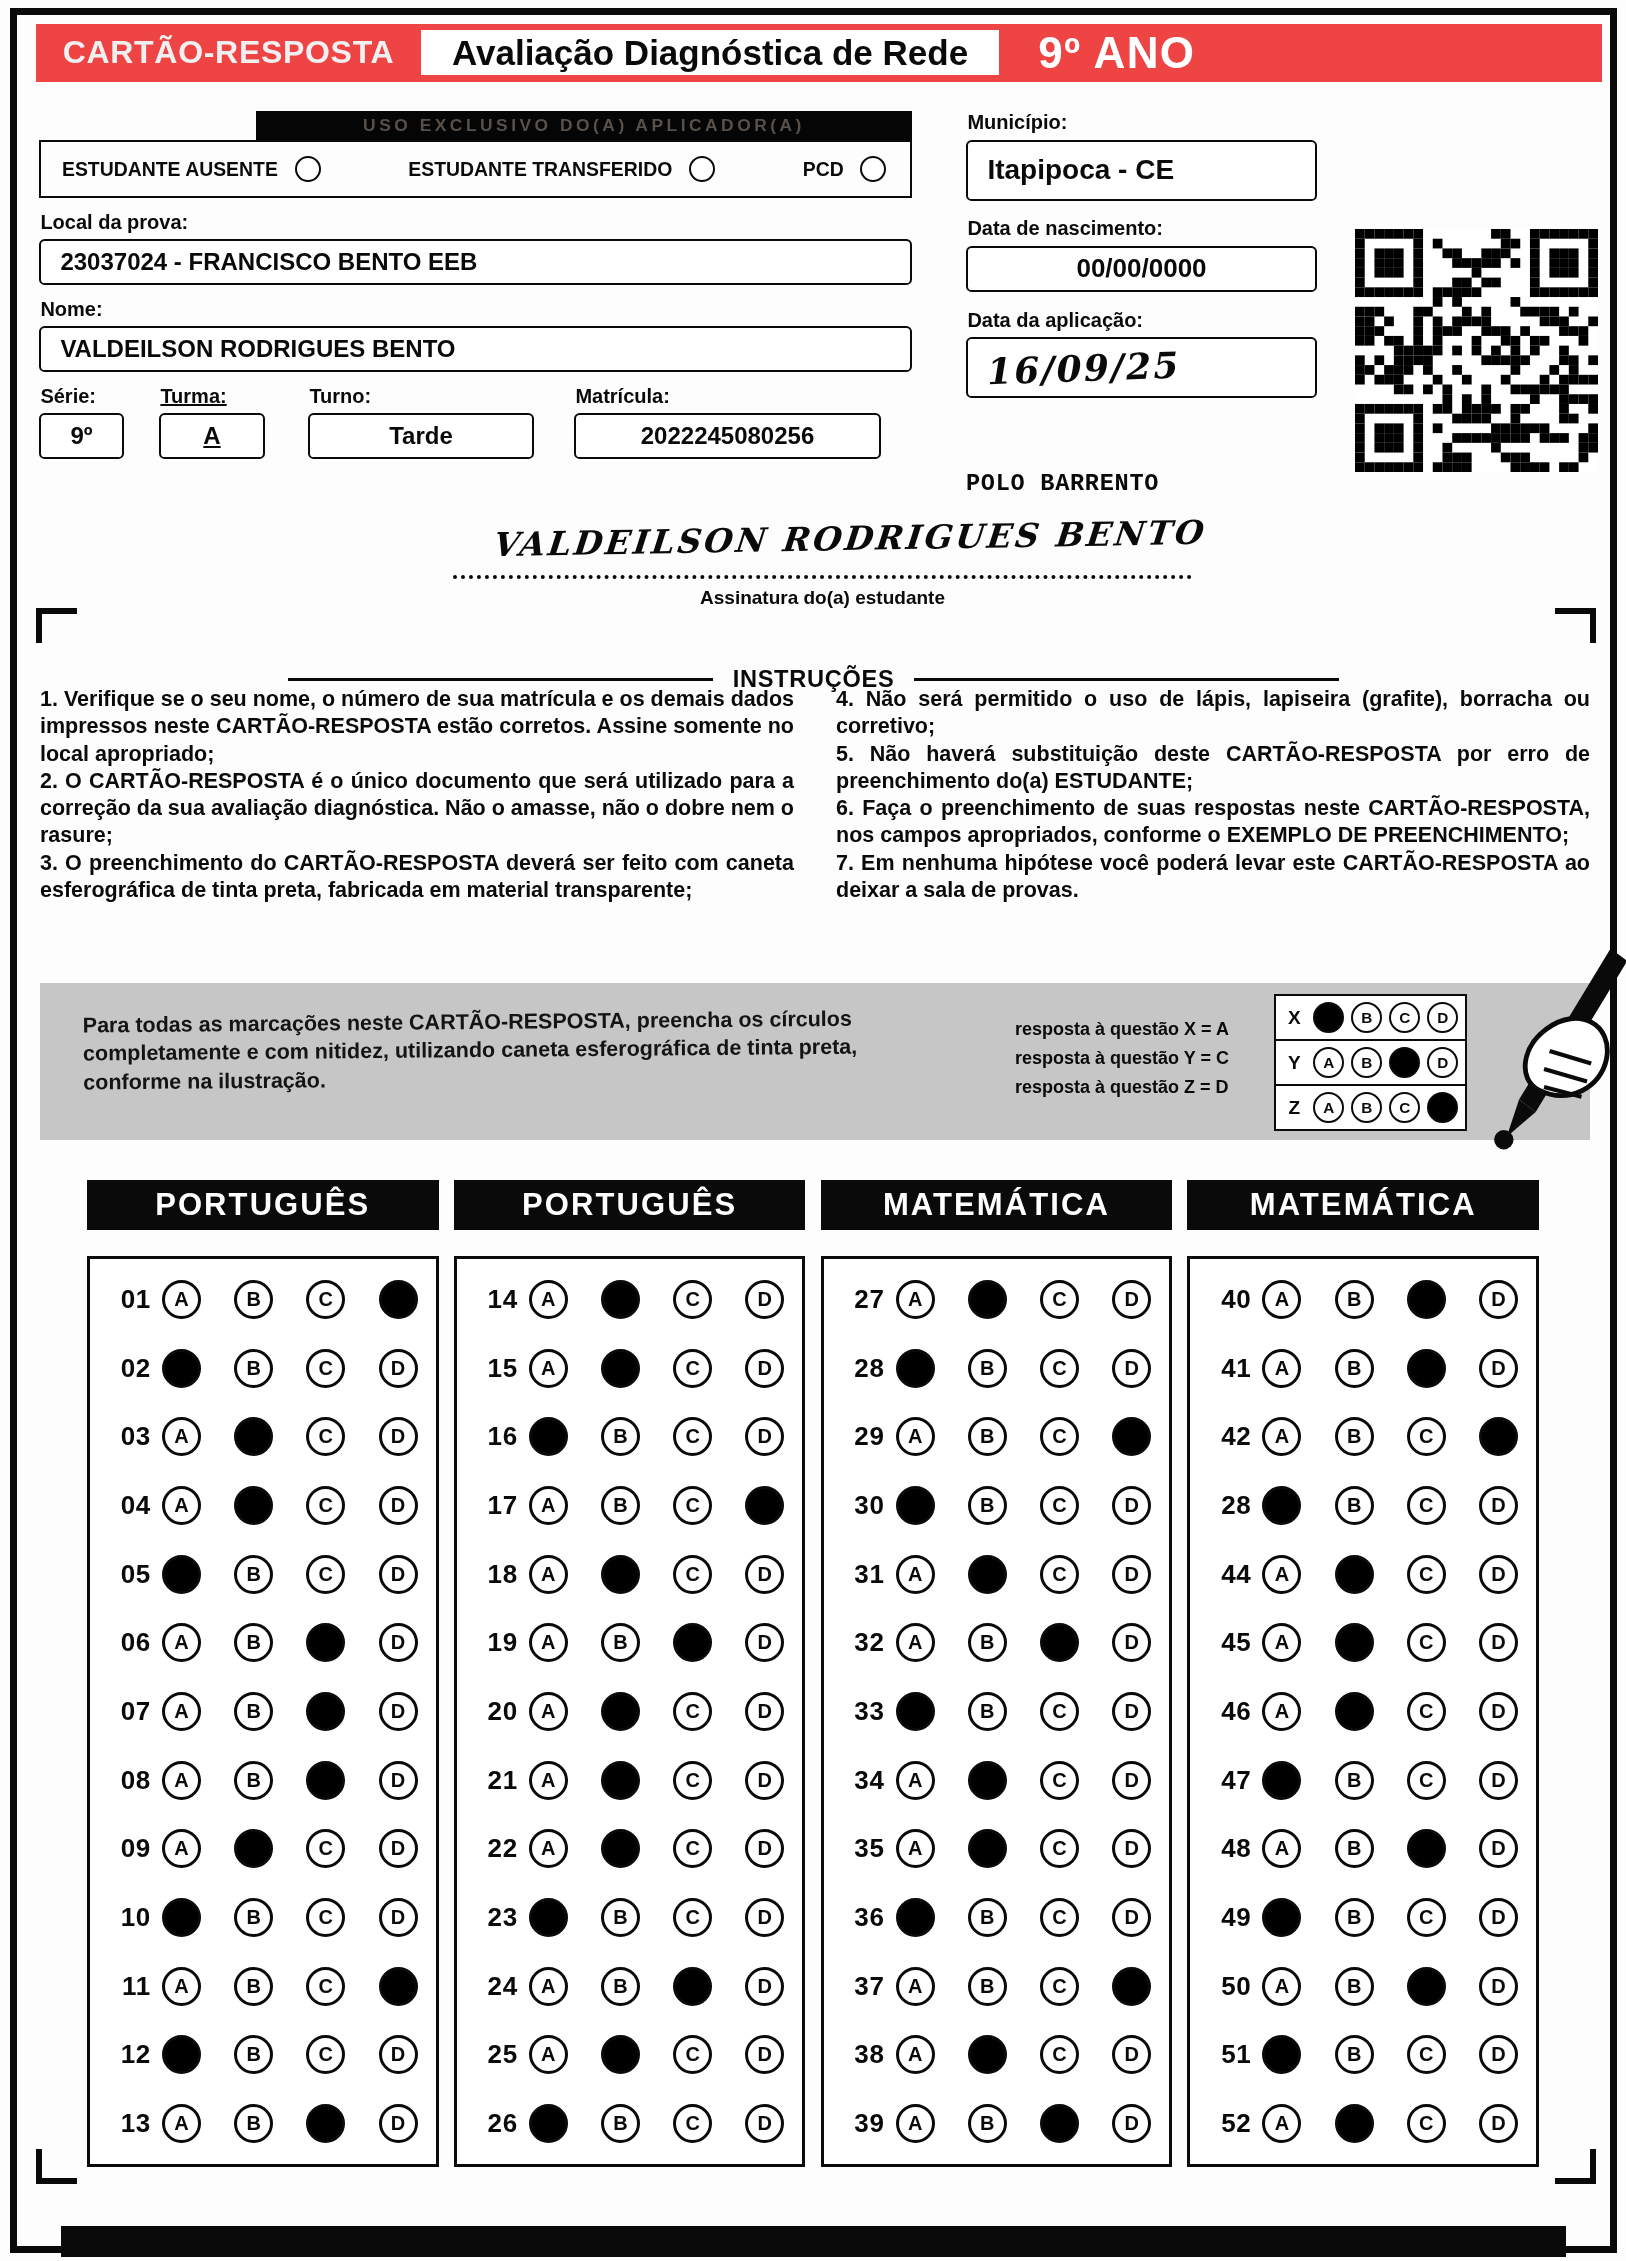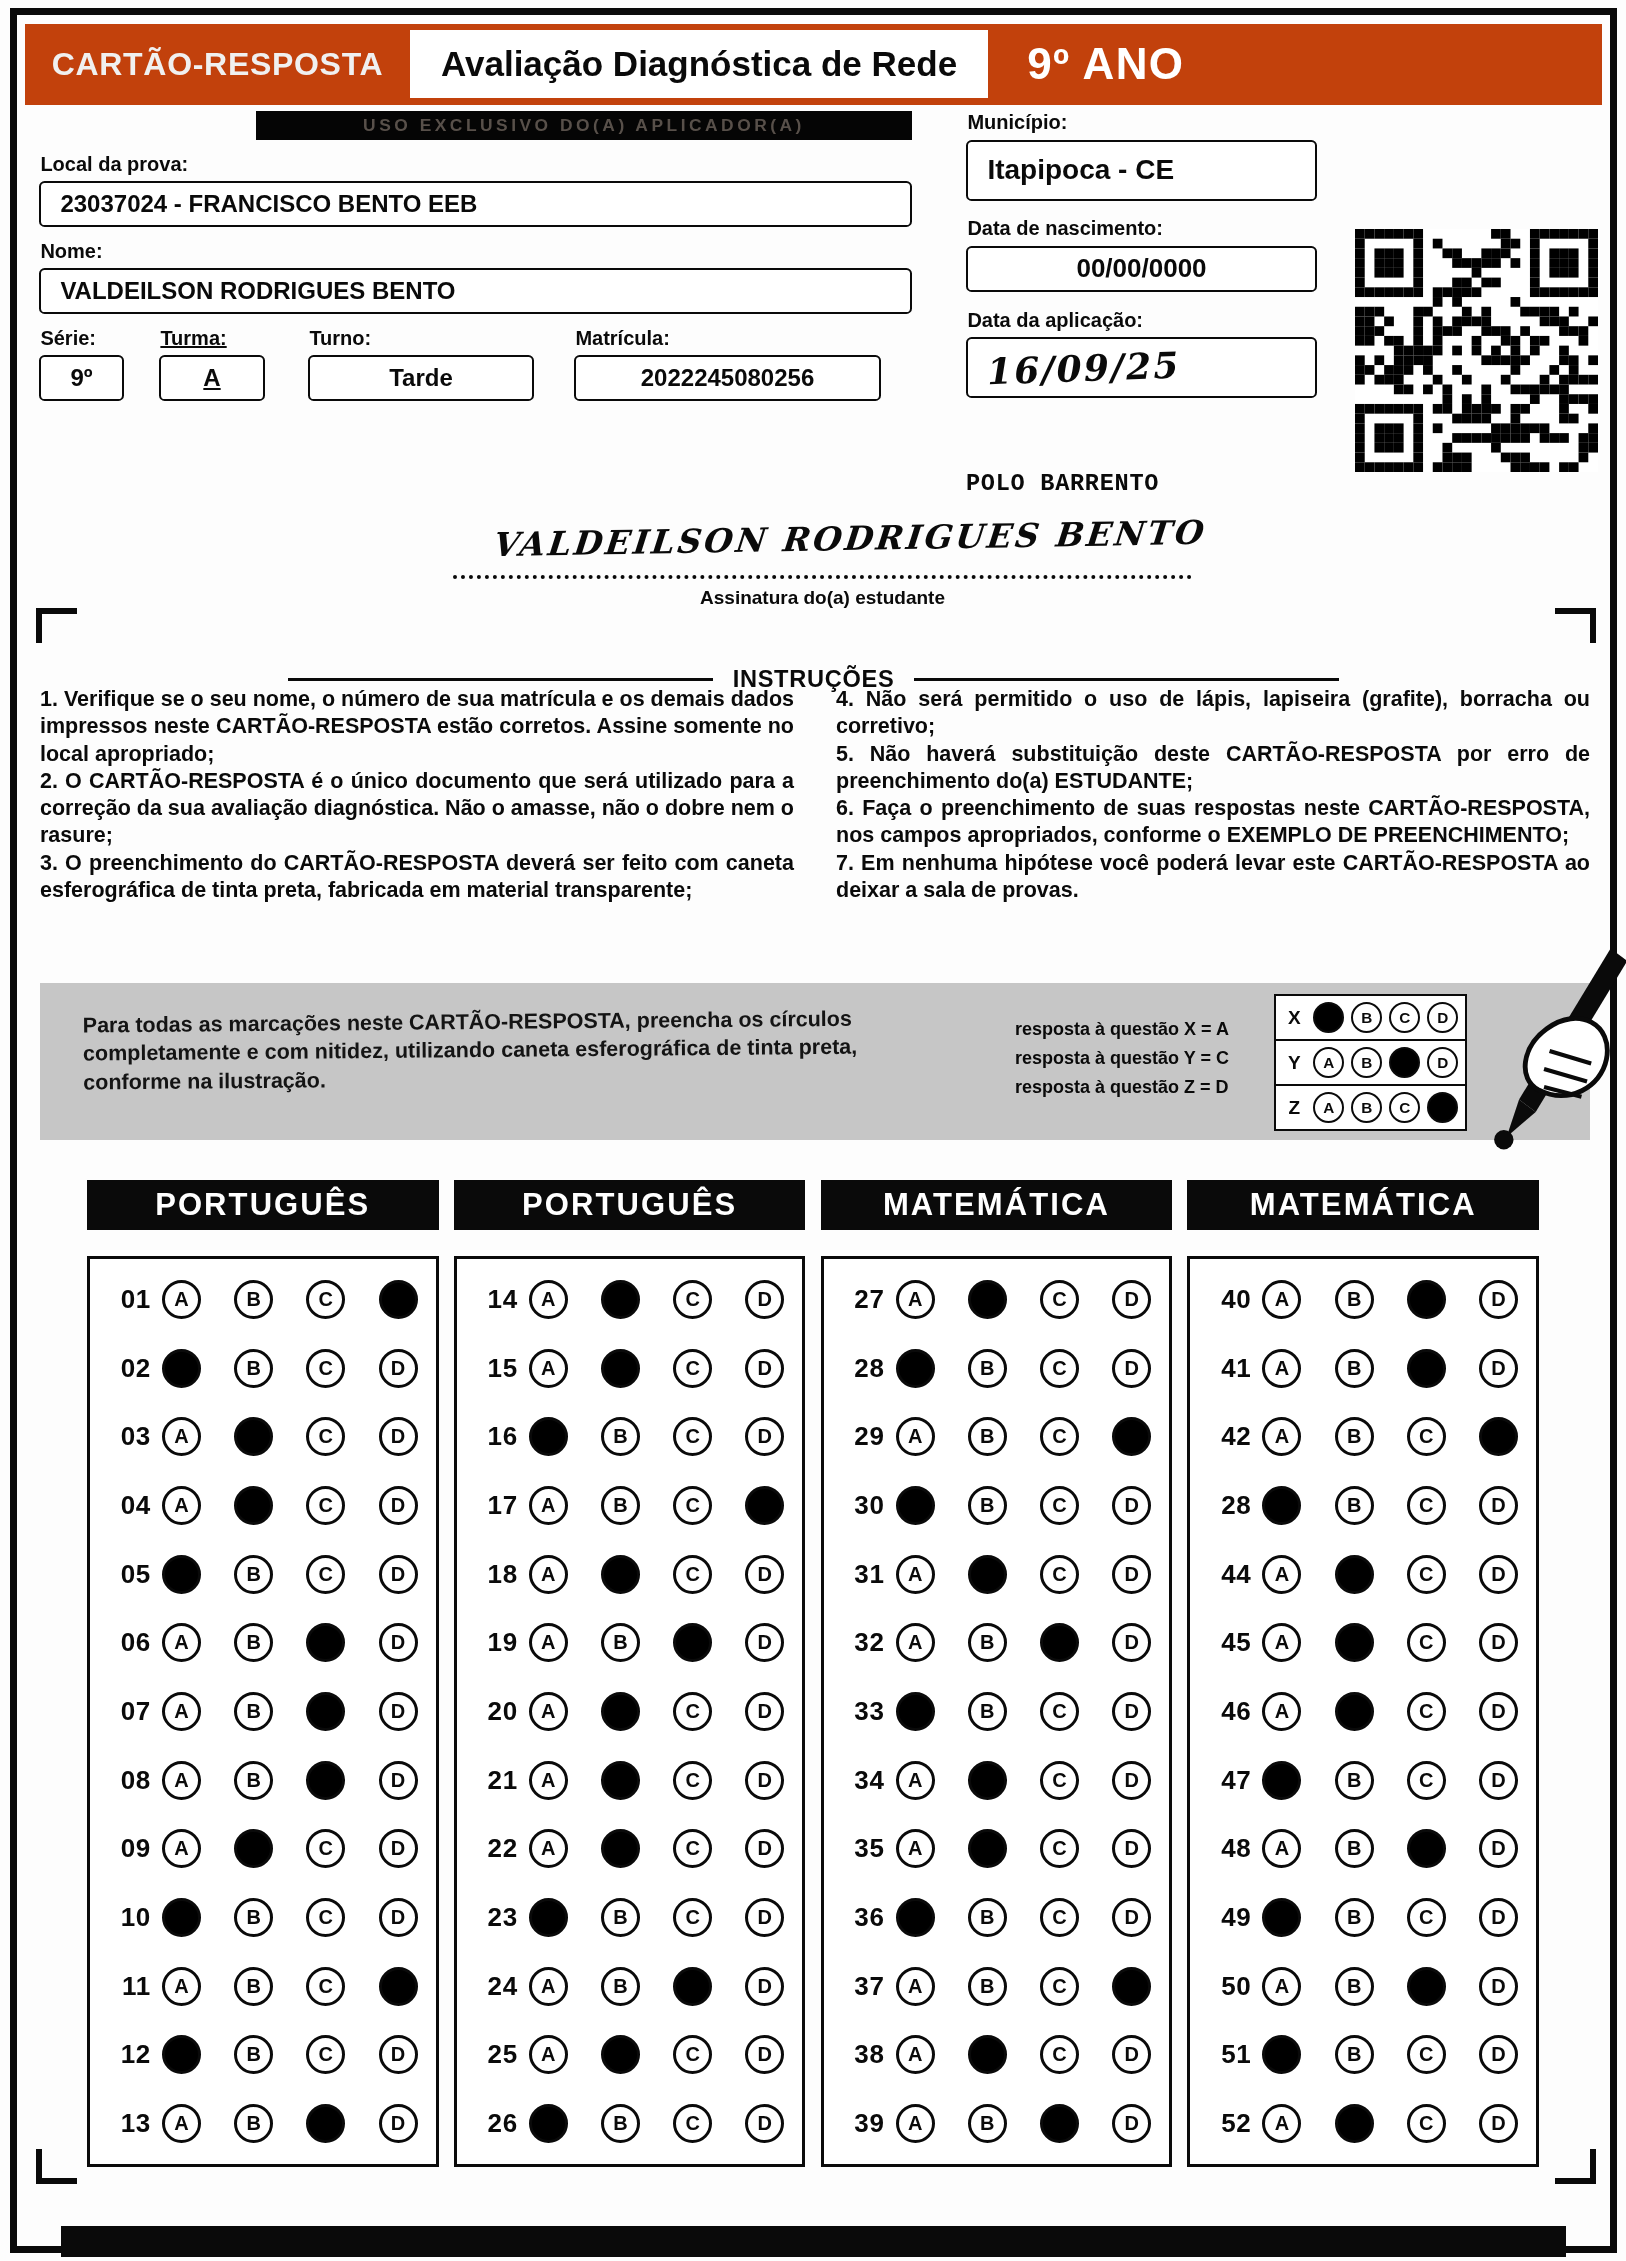--- a/index.html
+++ b/index.html
@@ -3,21 +3,21 @@
 <meta charset="utf-8">
 <style>
   html,body { margin:0; padding:0; background:#e9e9e9; }
   .sheet {
     position:relative; width:1627px; height:2261px; background:#fdfdfd;
     font-family:"Liberation Sans", sans-serif; color:#0a0a0a; overflow:hidden;
   }
   .frame { position:absolute; top:8.3px; left:9.7px; right:9.7px; bottom:8.3px; border:7px solid #0a0a0a; pointer-events:none; }
 
   
-  .banner { position:absolute; top:23.6px; left:25px; right:25px; height:81px; background:#c2410c; display:flex; }
+  .banner { position:absolute; top:23.6px; left:36px; right:25px; height:58px; background:#ef4444; display:flex; }
   .hdr-left { width:385px; color:#f0f0f0; font-size:32px; font-weight:bold; display:flex; align-items:center; justify-content:center; letter-spacing:0.7px; }
   .hdr-center { background:#fff; margin:6.2px 0; display:flex; align-items:center; padding:0 31px; font-size:35px; font-weight:bold; white-space:nowrap; }
   .hdr-right { color:#fff; font-size:44px; font-weight:bold; display:flex; align-items:center; padding:0 39px; letter-spacing:1.4px; white-space:nowrap; }
   .hdr-fill { flex:1; }
 
   
   .left-col { position:absolute; left:39px; top:111px; width:873px; }
   .applicator-bar { margin-left:217px; height:29px; background:#050505; color:#58504a; font-size:17.4px; font-weight:bold; display:flex; align-items:center; justify-content:center; letter-spacing:3.5px; }
   .checkbox-box { border:2.8px solid #0a0a0a; height:58px; display:flex; align-items:center; justify-content:space-between; padding:0 23.6px 0 21px; box-sizing:border-box; }
   .check-item { display:flex; align-items:center; gap:16.7px; font-size:19.4px; font-weight:bold; }
@@ -98,20 +98,34 @@
 
   <header class="banner">
     <div class="hdr-left">CARTÃO-RESPOSTA</div>
     <div class="hdr-center">Avaliação Diagnóstica de Rede</div>
     <div class="hdr-right">9º ANO</div>
     <div class="hdr-fill"></div>
   </header>
 
   <section class="left-col">
     <div class="applicator-bar">USO EXCLUSIVO DO(A) APLICADOR(A)</div>
+    <div class="checkbox-box">
+      <div class="check-item">
+        <span>ESTUDANTE AUSENTE</span>
+        <span class="check-circle"></span>
+      </div>
+      <div class="check-item">
+        <span>ESTUDANTE TRANSFERIDO</span>
+        <span class="check-circle"></span>
+      </div>
+      <div class="check-item">
+        <span>PCD</span>
+        <span class="check-circle"></span>
+      </div>
+    </div>
 
     <div class="field-label">Local da prova:</div>
     <div class="field-box">
       <span>23037024 - FRANCISCO BENTO EEB</span>
     </div>
 
     <div class="field-label">Nome:</div>
     <div class="field-box">
       <span>VALDEILSON RODRIGUES BENTO</span>
     </div>

